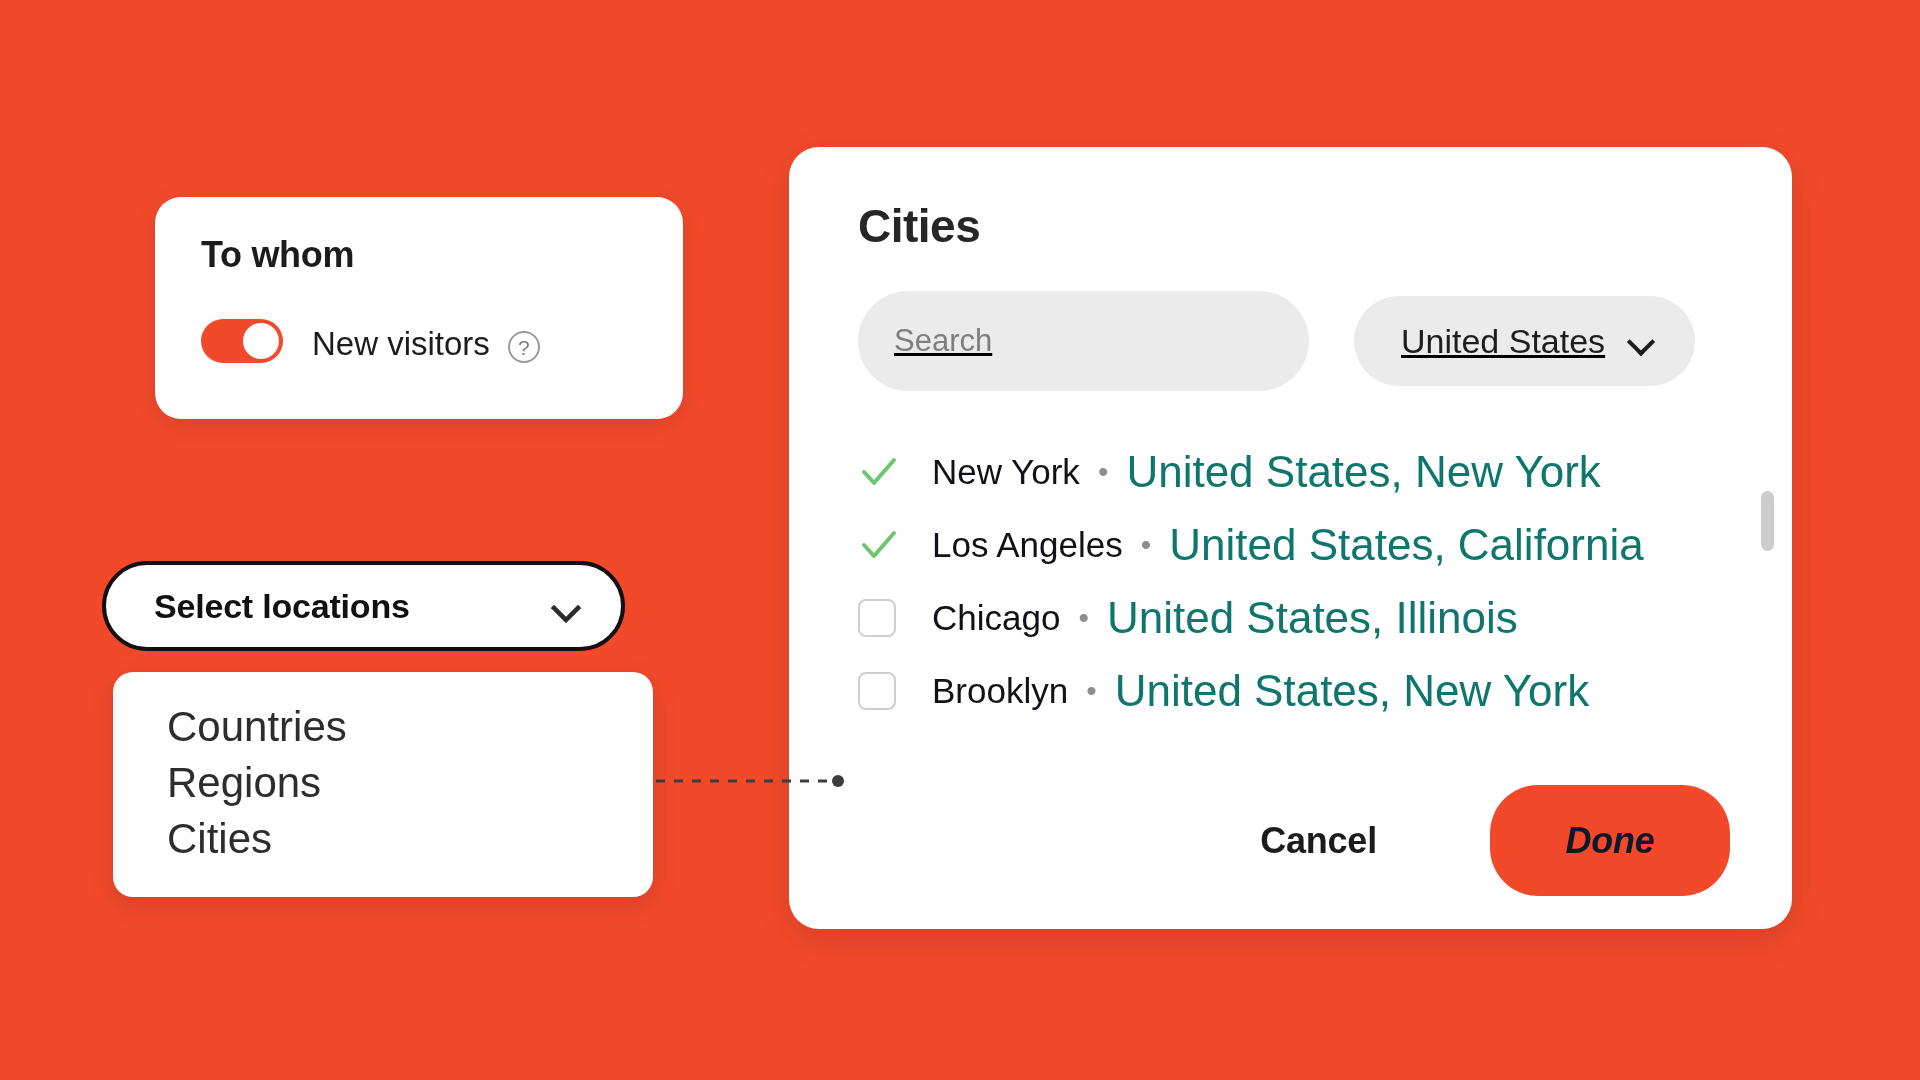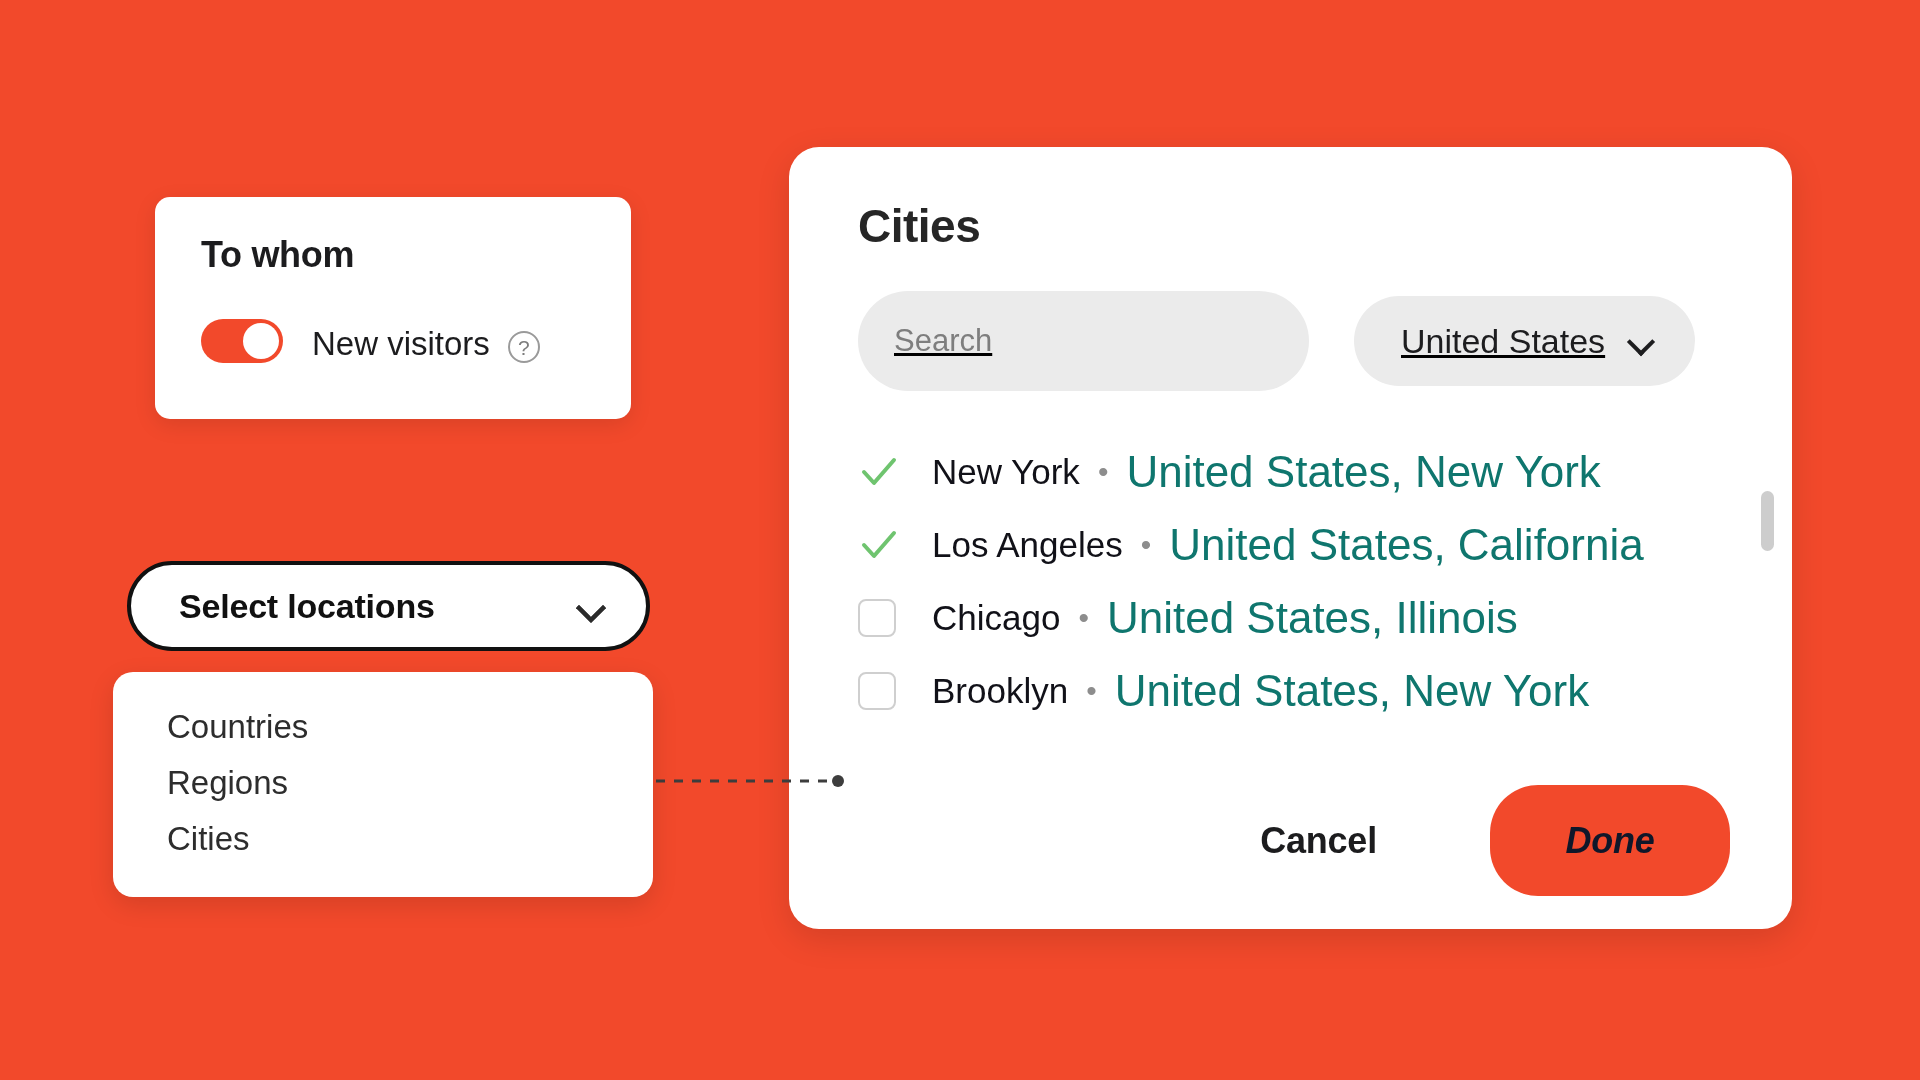--- a/index.html
+++ b/index.html
@@ -14,24 +14,24 @@
     overflow: hidden;
     position: relative;
   }
 
   
 
   .to-whom-card {
     position: absolute;
     left: 155px;
     top: 197px;
-    width: 476px;
+    width: 528px;
     height: 222px;
     background: #ffffff;
-    border-radius: 15px;
+    border-radius: 26px;
     box-shadow: 0 6px 22px rgba(0,0,0,0.10);
     box-sizing: border-box;
     padding: 40px 12px 0 46px;
   }
   .to-whom-title {
     font-size: 36px;
     font-weight: bold;
     color: #1c1c1e;
     letter-spacing: -0.3px;
     line-height: 1;
@@ -79,21 +79,21 @@
     margin-left: 18px;
     flex: none;
     cursor: pointer;
     box-sizing: border-box;
     line-height: 1;
   }
 
   
   .select-locations {
     position: absolute;
-    left: 127px;
+    left: 102px;
     top: 561px;
     width: 523px;
     height: 90px;
     background: #ffffff;
     border: 4px solid #111111;
     border-radius: 45px;
     box-sizing: border-box;
     display: flex;
     align-items: center;
     justify-content: space-between;
@@ -135,21 +135,21 @@
     width: 540px;
     height: 225px;
     background: #ffffff;
     border-radius: 20px;
     box-shadow: 0 8px 26px rgba(0,0,0,0.12);
     box-sizing: border-box;
     padding: 27px 0 0 54px;
     z-index: 2;
   }
   .locations-menu-item {
-    font-size: 33px;
+    font-size: 42px;
     color: #2d2d2d;
     line-height: 56px;
     cursor: pointer;
     white-space: nowrap;
   }
 
   
   .connector {
     position: absolute;
     left: 596px;

